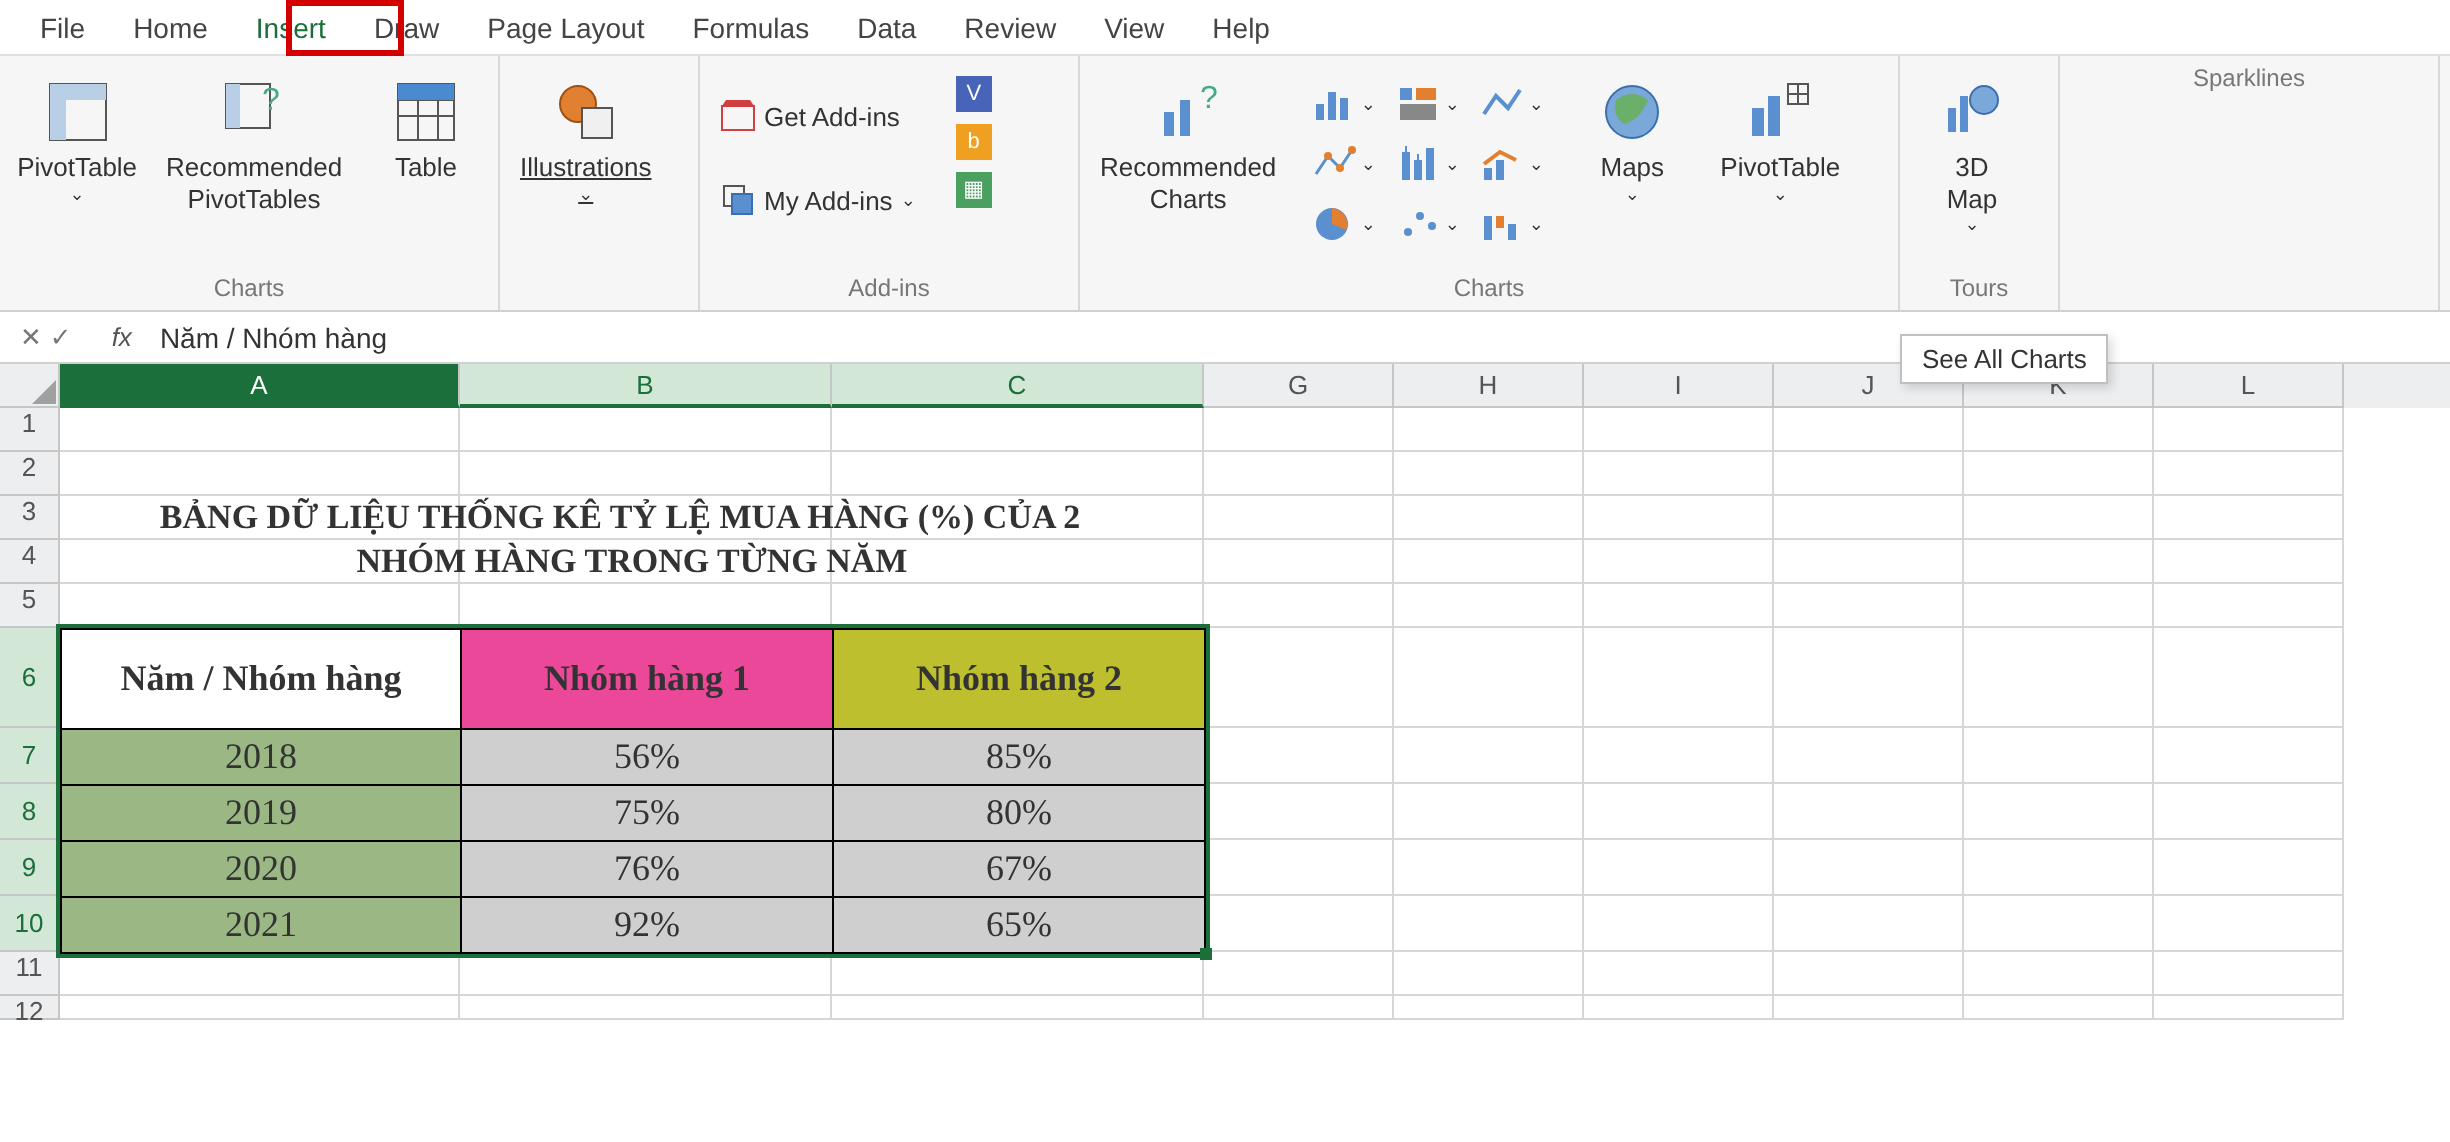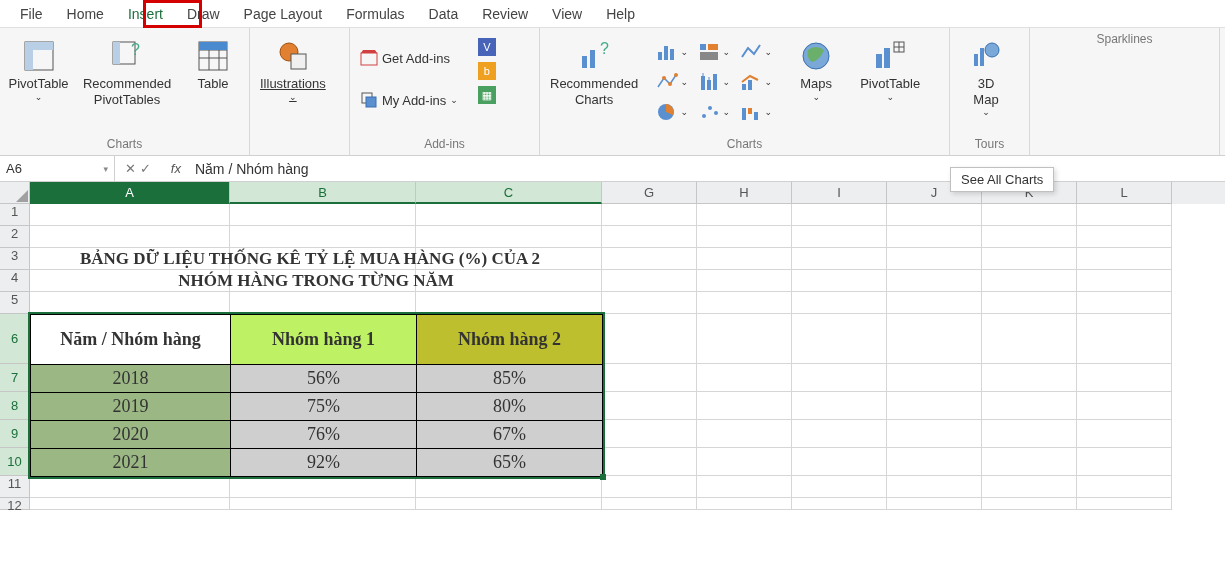--- a/index.html
+++ b/index.html
@@ -222,21 +222,21 @@
   .data-table th {
     font-weight: bold;
     font-size: 18px;
     height: 50px;
   }
   .data-table td {
     font-size: 18px;
     height: 28px;
   }
   .thA { width: 200px; background: #fff; }
-  .thB { width: 186px; background: #bef264; margin-left: 12px; }
+  .thB { width: 186px; background: #ec4899; margin-left: 12px; }
   .thC { width: 186px; background: #bdbf2e; }
   .yrcell { background: #9bb784; }
   .valcell { background: #cfcfcf; }
   .sel-handle {
     position:absolute; width:6px;height:6px;background:#1a6f3a; right:-3px; bottom:-3px;
   }
   .gridrows { display:flex; flex-direction:column; }
   .rhead-sel { background:#d2e7d6; color:#1a6f3a; font-weight:500; }
   .chead-sel { background:#d2e7d6; color:#1a6f3a; font-weight:500; border-bottom: 2px solid #1a6f3a !important; }
   .chead-act { background:#1a6f3a !important; color:#fff; }
@@ -462,24 +462,20 @@
   </div>
 
   <div class="group" style="width:190px;">
     <div class="group-label">Sparklines</div>
   </div>
 </div>
 
 <div class="tooltip">See All Charts</div>
 
 <div class="formula-bar">
-  <div class="name-box">
-    <span>A6</span>
-    <span style="font-size:9px;color:#888;">▾</span>
-  </div>
   <div class="fb-btns">
     <span>✕</span>
     <span>✓</span>
   </div>
   <span class="fx">fx</span>
   <div class="formula-input">Năm / Nhóm hàng</div>
 </div>
 
 <div class="sheet">
 

